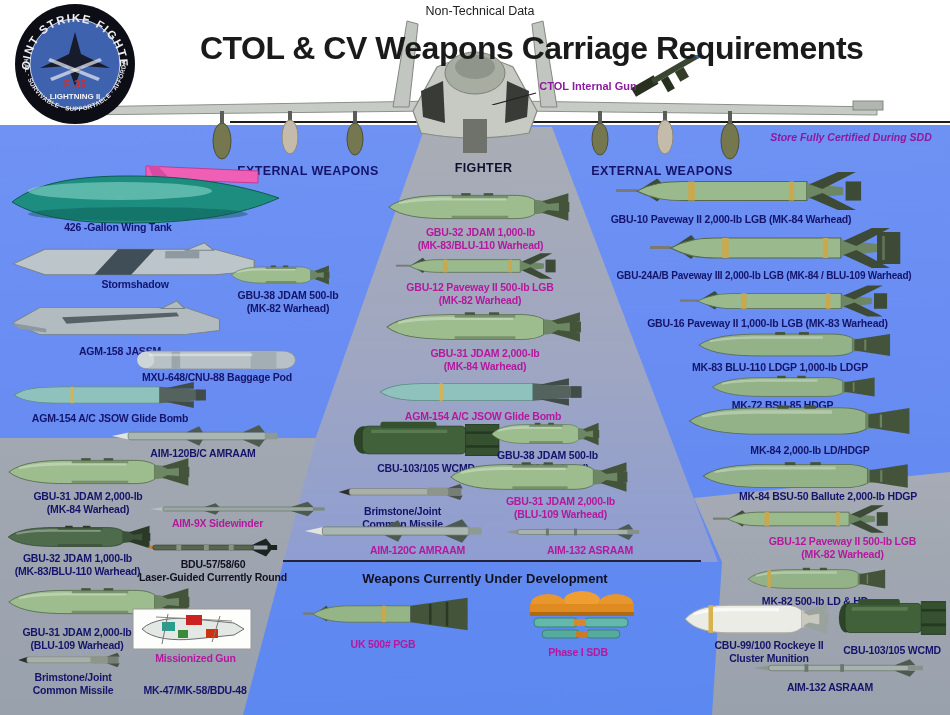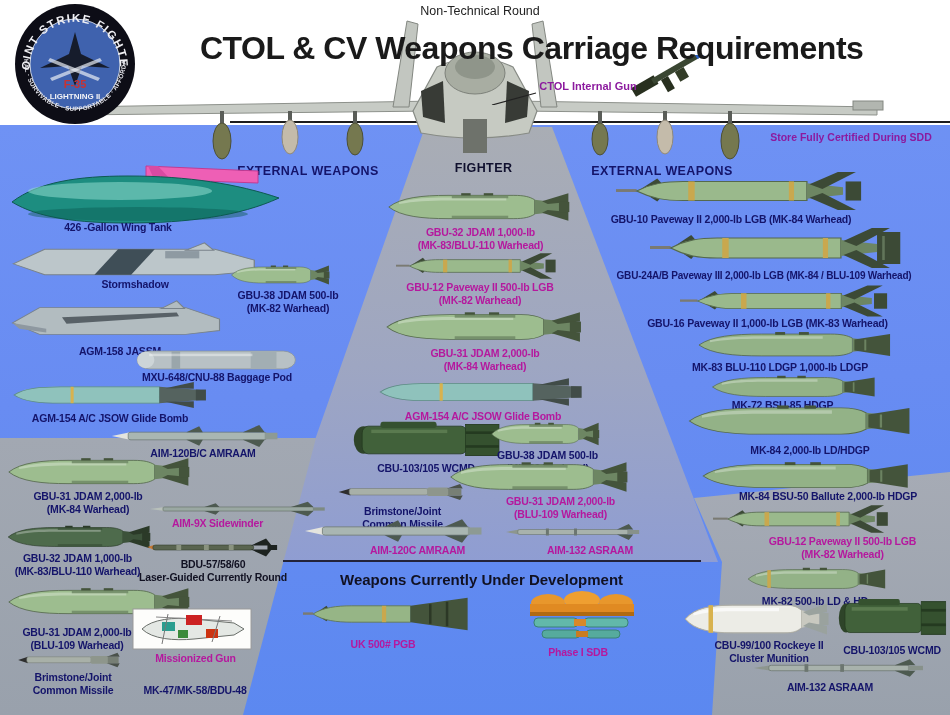--- a/index.html
+++ b/index.html
@@ -23,21 +23,21 @@
   
   .lbl{position:absolute;font-weight:bold;font-size:10.5px;line-height:12.5px;
        text-align:center;letter-spacing:-0.2px;white-space:nowrap;}
   .lbl div{white-space:nowrap;}
   .hdr{position:absolute;font-weight:bold;font-size:12.5px;letter-spacing:0.4px;text-align:center;white-space:nowrap;}
   #title{left:200px;top:30px;width:555px;text-align:center;font-weight:bold;font-size:32px;
          color:#1a1a1a;letter-spacing:-0.5px;white-space:nowrap;}
   #nontech{left:390px;top:4px;width:180px;text-align:center;font-size:12.5px;color:#222222;}
   #store-sdd{left:758px;top:131px;width:186px;text-align:center;font-weight:bold;font-size:10.5px;}
   #ctol-gun-label{left:532px;top:80px;width:112px;text-align:center;font-weight:bold;font-size:11px;}
-  #dev-header{left:340px;top:571px;width:290px;text-align:left;font-weight:bold;font-size:15px;}
+  #dev-header{left:340px;top:571px;width:290px;text-align:center;font-weight:bold;font-size:13px;}
   #footer-line{left:150px;top:692px;width:650px;text-align:center;font-weight:bold;font-size:13px;letter-spacing:-0.2px;white-space:nowrap;}
   svg{display:block;}
 </style>
 </head>
 <body>
 
 <div id="canvas">
 
   <div class="abs" id="bg-blue"></div>
   <div class="abs" id="bg-center-trap"></div>
@@ -107,24 +107,24 @@
     <g transform="translate(150,28) rotate(-30)">
       <rect x="0" y="6" width="26" height="10" fill="#28301f"></rect>
       <rect x="22" y="8" width="52" height="6" fill="#3a4632"></rect>
       <rect x="30" y="14" width="8" height="14" fill="#28301f"></rect>
       <rect x="46" y="14" width="10" height="11" fill="#333d28"></rect>
       <rect x="72" y="7" width="14" height="7" fill="#2a5fc4"></rect>
       <circle cx="90" cy="10" r="4" fill="#7fa8e8"></circle>
     </g>
   </svg>
 
-  <div class="abs" id="nontech">Non-Technical Round</div>
+  <div class="abs" id="nontech">Non-Technical Data</div>
   <div class="abs" id="title">CTOL &amp; CV  Weapons Carriage Requirements</div>
   <div class="abs" id="ctol-gun-label" style="color: rgb(140, 26, 158);">CTOL Internal Gun</div>
-  <div class="abs" id="store-sdd" style="color: rgb(140, 26, 158);">Store Fully Certified During SDD</div>
+  <div class="abs" id="store-sdd" style="color: rgb(140, 26, 158); font-style: italic;">Store Fully Certified During SDD</div>
 
   <div class="hdr" id="hdr-left" style="left: 228px; top: 164px; width: 160px; color: rgb(20, 20, 106);">EXTERNAL WEAPONS</div>
   <div class="hdr" id="hdr-center" style="left: 436px; top: 161px; width: 95px; color: rgb(16, 16, 46);">FIGHTER</div>
   <div class="hdr" id="hdr-right" style="left: 582px; top: 164px; width: 160px; color: rgb(20, 20, 106);">EXTERNAL WEAPONS</div>
   <div class="abs" id="dev-header" style="color: rgb(17, 17, 34);">Weapons Currently Under Development</div>
 
 
   <div class="abs" id="weapons-layer" style="left:0;top:0;width:930px;height:715px">
       <div class="abs">
         <svg viewBox="0 0 275 62" preserveAspectRatio="none" width="275" height="62" style="position: absolute; left: 8px; top: 164px; overflow: visible;">

